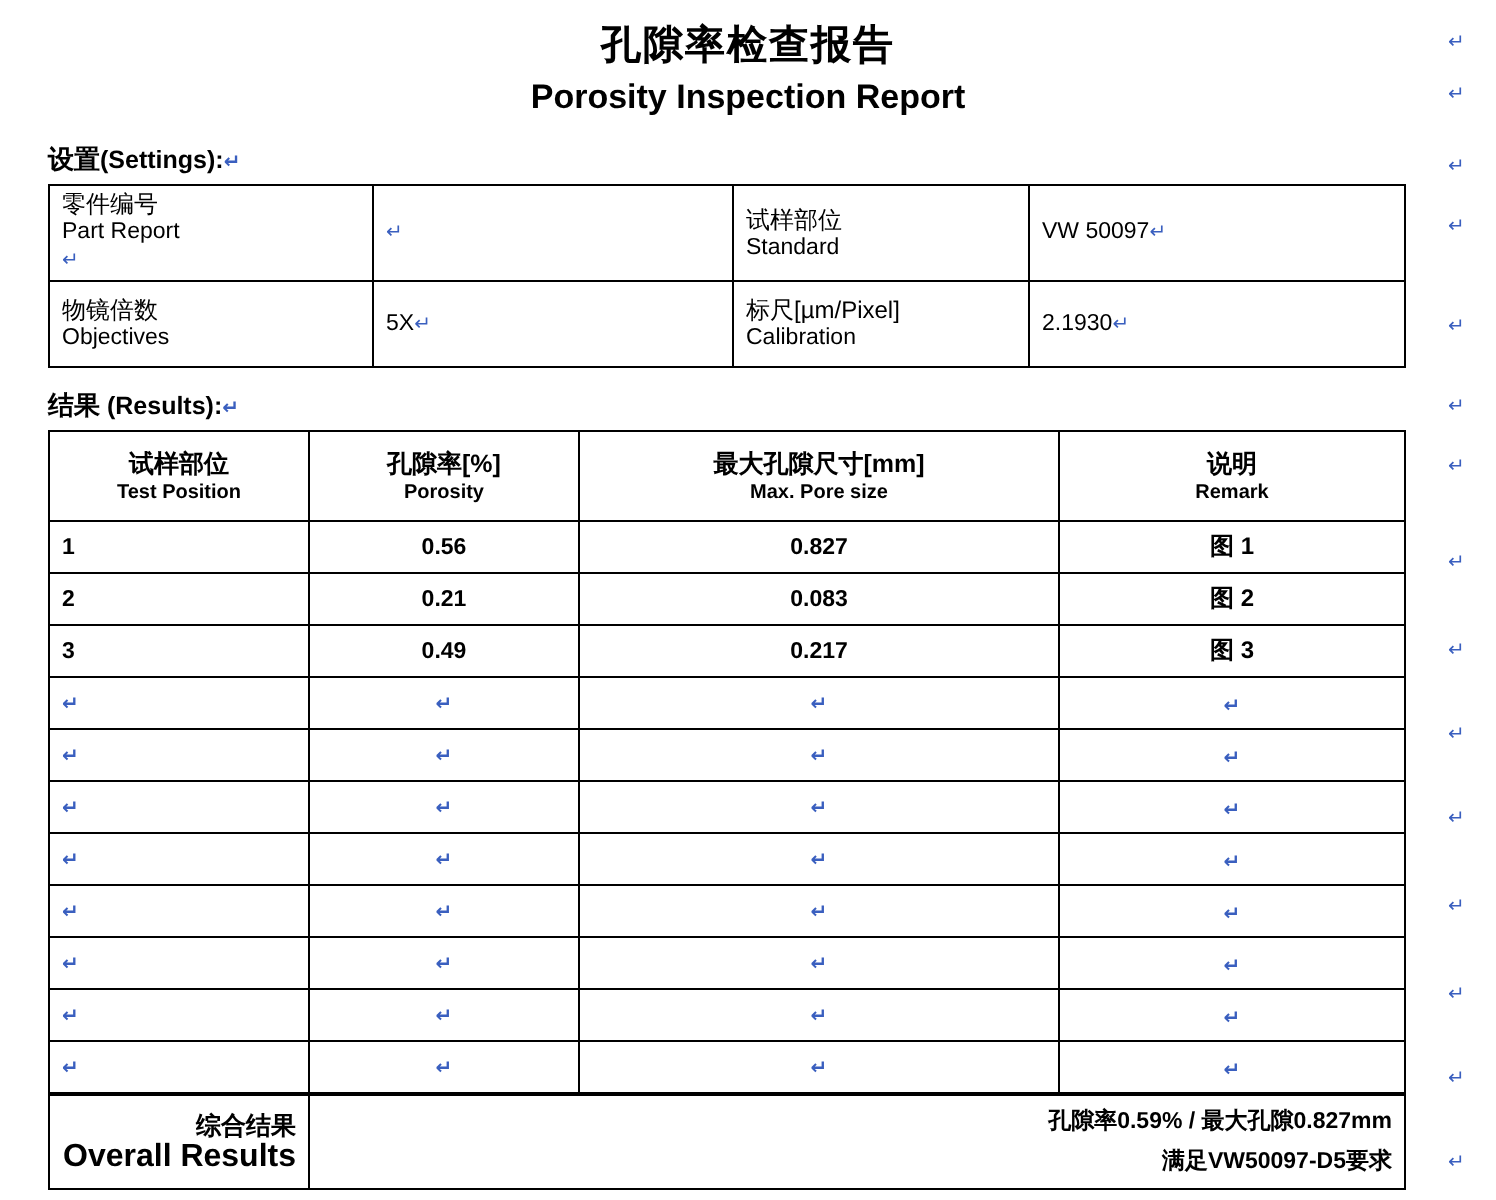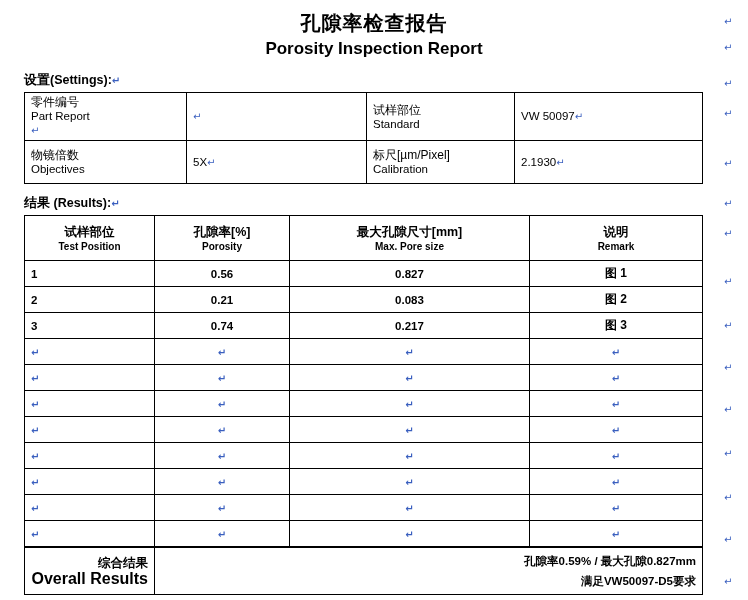--- a/index.html
+++ b/index.html
@@ -253,21 +253,21 @@
         <td class="remark"><span>图 1</span></td>
       </tr>
       <tr>
         <td class="pos"><span>2</span></td>
         <td class="num"><span>0.21</span></td>
         <td class="num"><span>0.083</span></td>
         <td class="remark"><span>图 2</span></td>
       </tr>
       <tr>
         <td class="pos"><span>3</span></td>
-        <td class="num"><span>0.74</span></td>
+        <td class="num"><span>0.49</span></td>
         <td class="num"><span>0.217</span></td>
         <td class="remark"><span>图 3</span></td>
       </tr>
       <tr>
         <td class="pos"><span class="pil">↵</span></td>
         <td class="num"><span class="pil">↵</span></td>
         <td class="num"><span class="pil">↵</span></td>
         <td class="remark"><span class="pil">↵</span></td>
       </tr>
       <tr>

